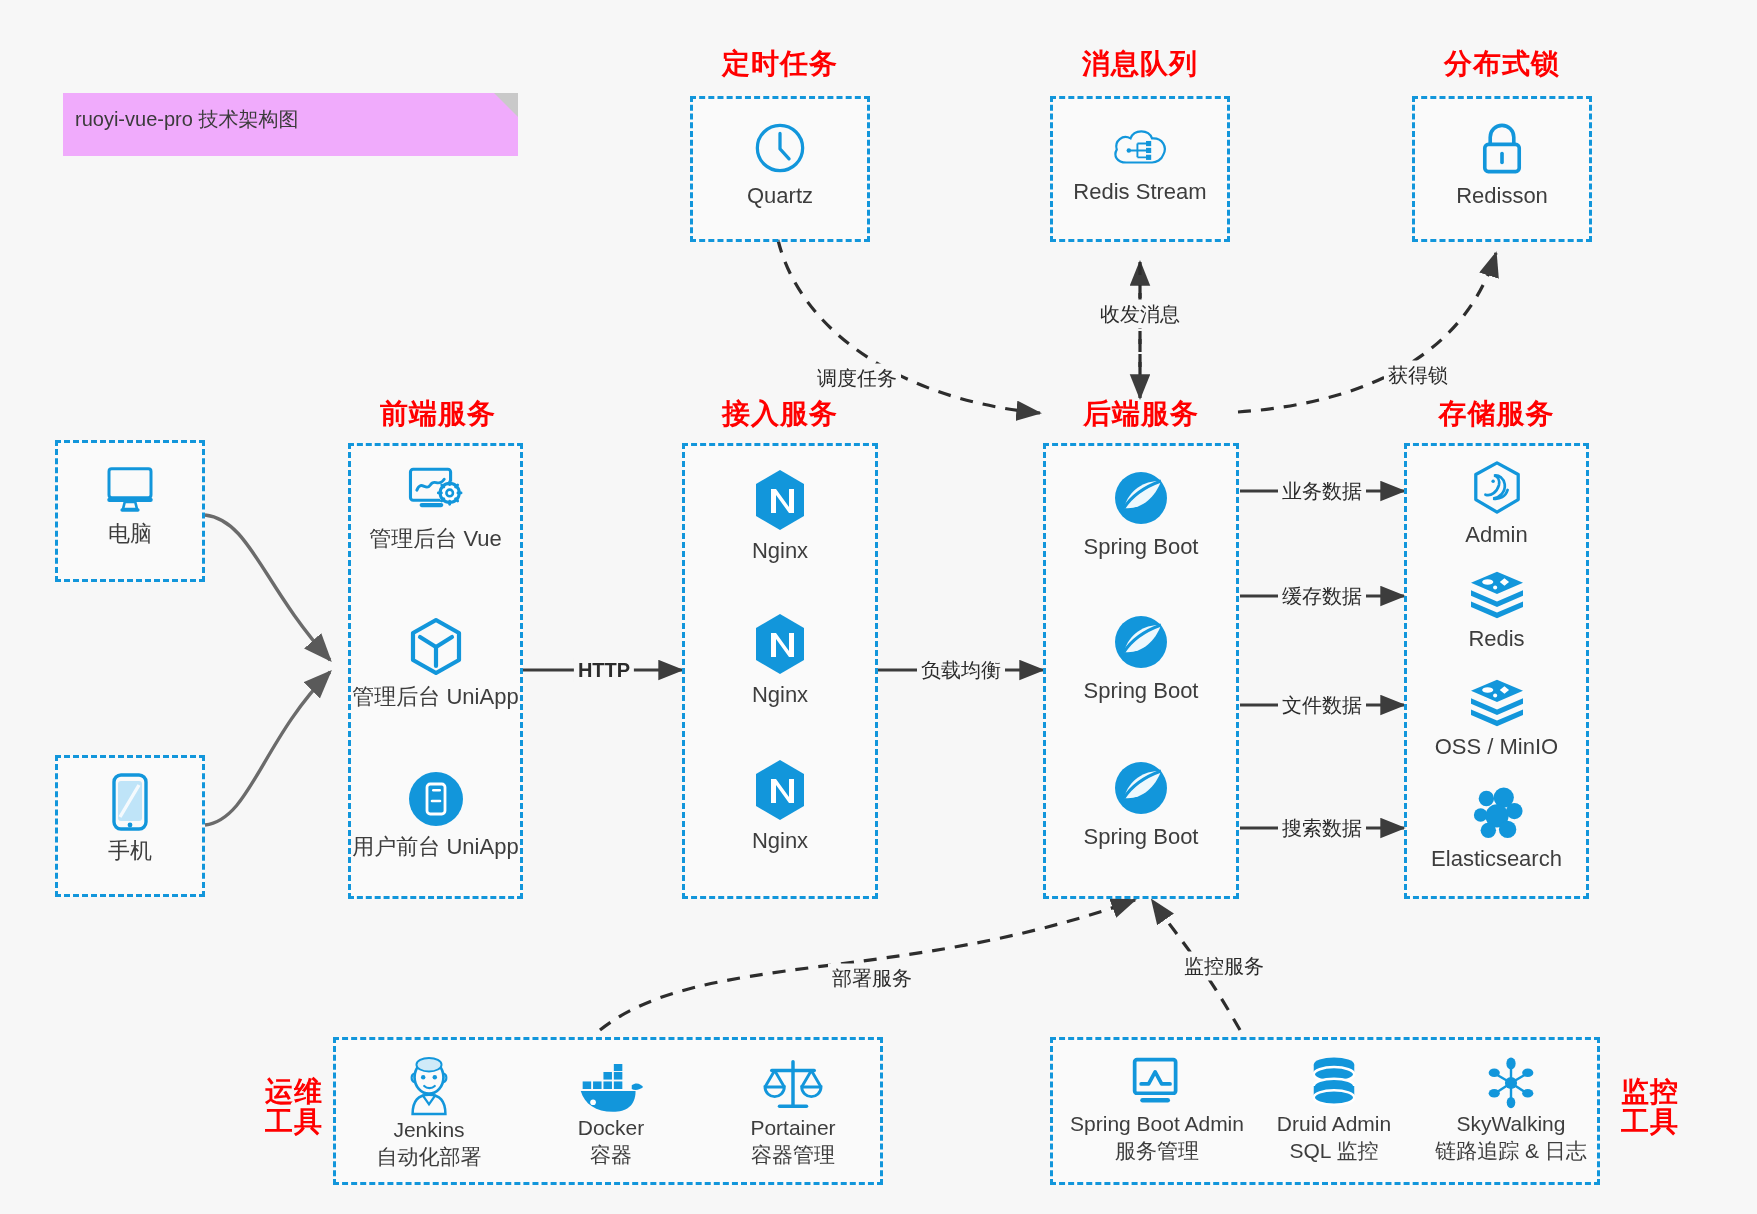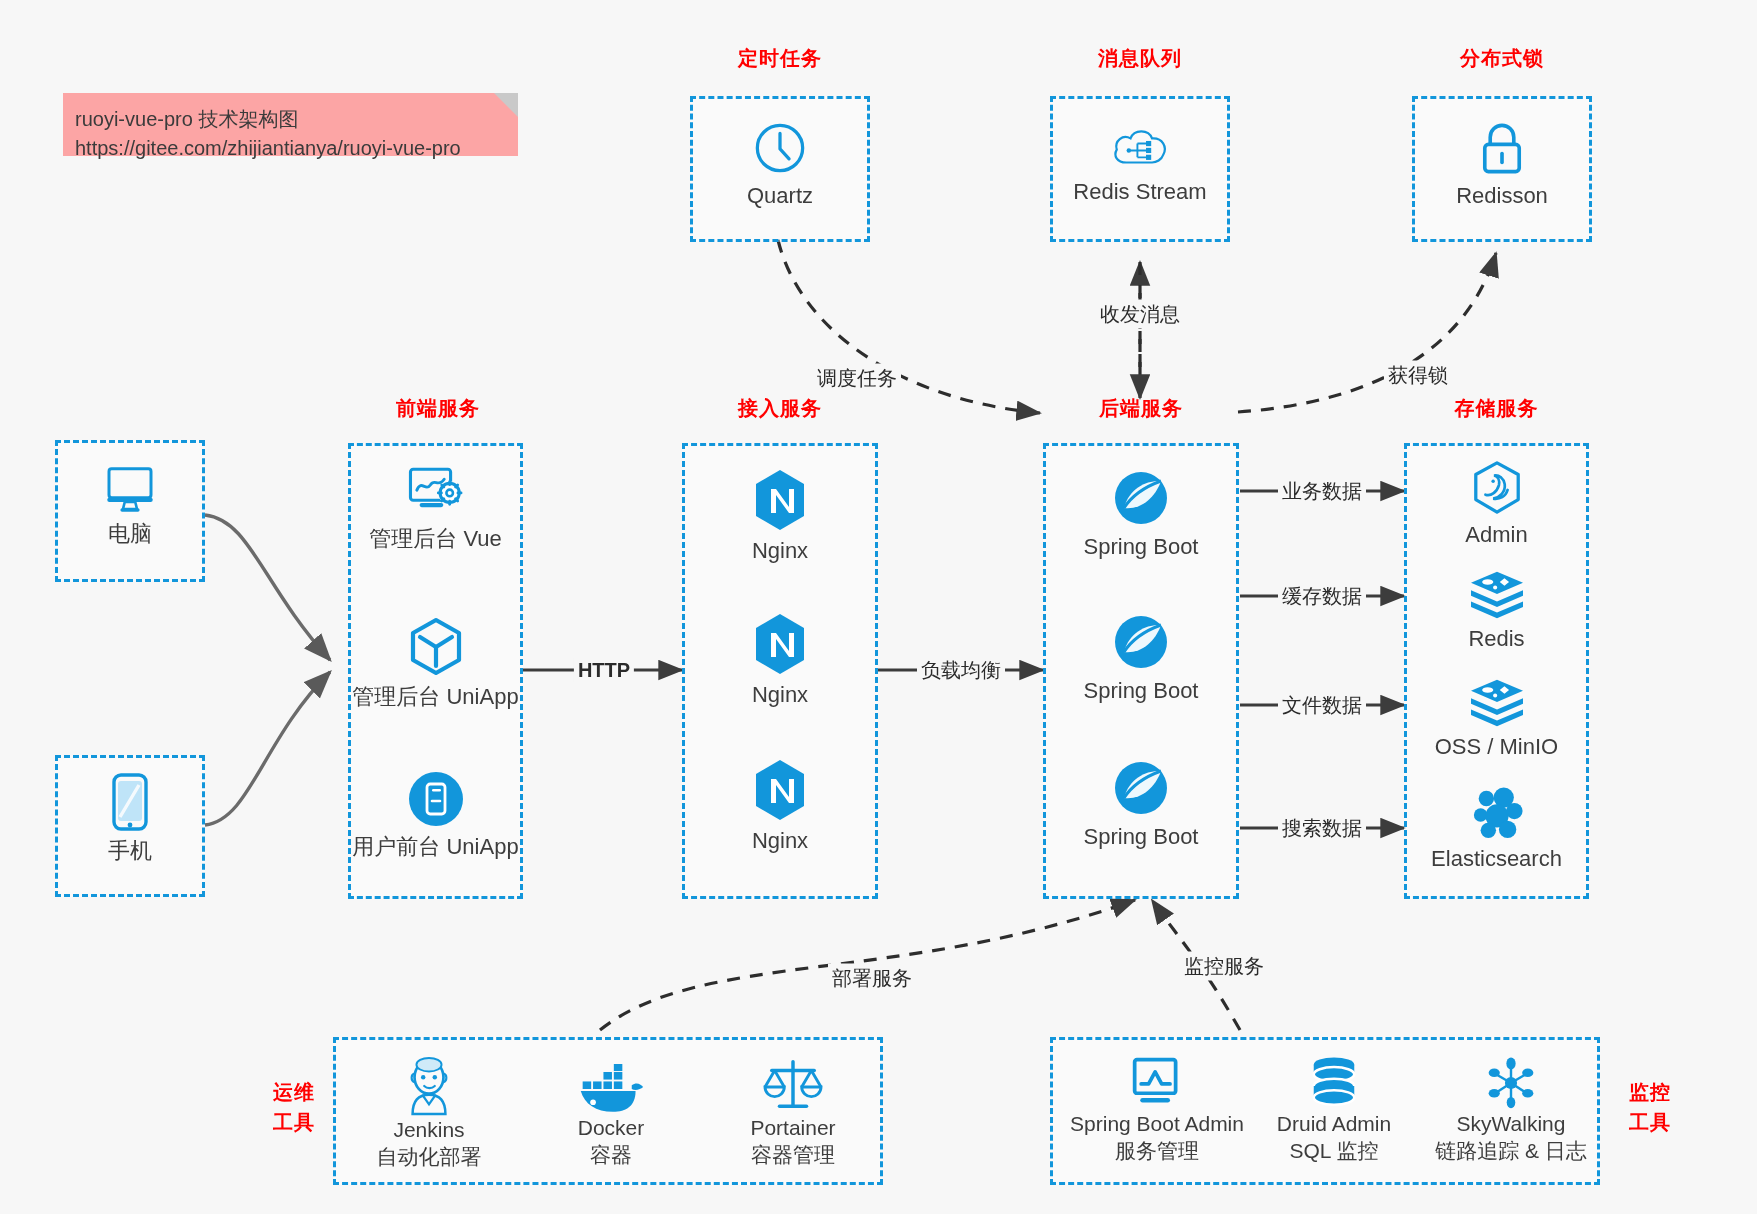--- a/index.html
+++ b/index.html
@@ -10,32 +10,32 @@
     font-family:"Liberation Sans","DejaVu Sans",sans-serif;
     position:relative;overflow:hidden;
     -webkit-font-smoothing:antialiased;
   }
   #stage{position:absolute;left:0;top:0;width:1757px;height:1214px;}
   svg#wires{position:absolute;left:0;top:0;width:1757px;height:1214px;pointer-events:none;}
 
   
   .note{
     position:absolute;left:63px;top:93px;width:455px;height:63px;
-    background:#fca5a5;color:#3b3b3b;font-size:20px;line-height:29px;
+    background:#f0abfc;color:#3b3b3b;font-size:20px;line-height:29px;
     padding:12px 14px 0 12px;box-sizing:border-box;
   }
   .note .fold{
     position:absolute;right:0;top:0;width:0;height:0;
     border-left:24px solid transparent;border-top:24px solid #c9c9c9;
   }
   .note div{white-space:nowrap;}
 
   
   .gtitle{
-    position:absolute;color:#ff0000;font-weight:bold;font-size:20px;
+    position:absolute;color:#ff0000;font-weight:bold;font-size:28px;
     text-align:center;white-space:nowrap;letter-spacing:1px;
   }
   .gtitle.side{line-height:30px;}
 
   
   .box{
     position:absolute;border:3px dashed #1296db;background:rgba(255,255,255,0.35);
     box-sizing:border-box;
   }
   .cell{
@@ -57,21 +57,20 @@
   .elabel.cn{font-size:20px;}
 </style>
 </head>
 <body>
 
 <div id="stage">
 
   <div class="note">
     <div class="fold"></div>
     <div>ruoyi-vue-pro 技术架构图</div>
-    <div>https://gitee.com/zhijiantianya/ruoyi-vue-pro</div>
   </div>
 
   <svg id="wires" viewBox="0 0 1757 1214">
     <defs>
       <marker id="ah" markerWidth="9" markerHeight="9" refX="7.4" refY="3.2" orient="auto">
         <path d="M0,0 L8,3.2 L0,6.4 z" fill="#3c3c3c"></path>
       </marker>
       <marker id="ahs" markerWidth="10" markerHeight="10" refX="7.6" refY="3.4" orient="auto">
         <path d="M0,0 L8.4,3.4 L0,6.8 z" fill="#5a5a5a"></path>
       </marker>

